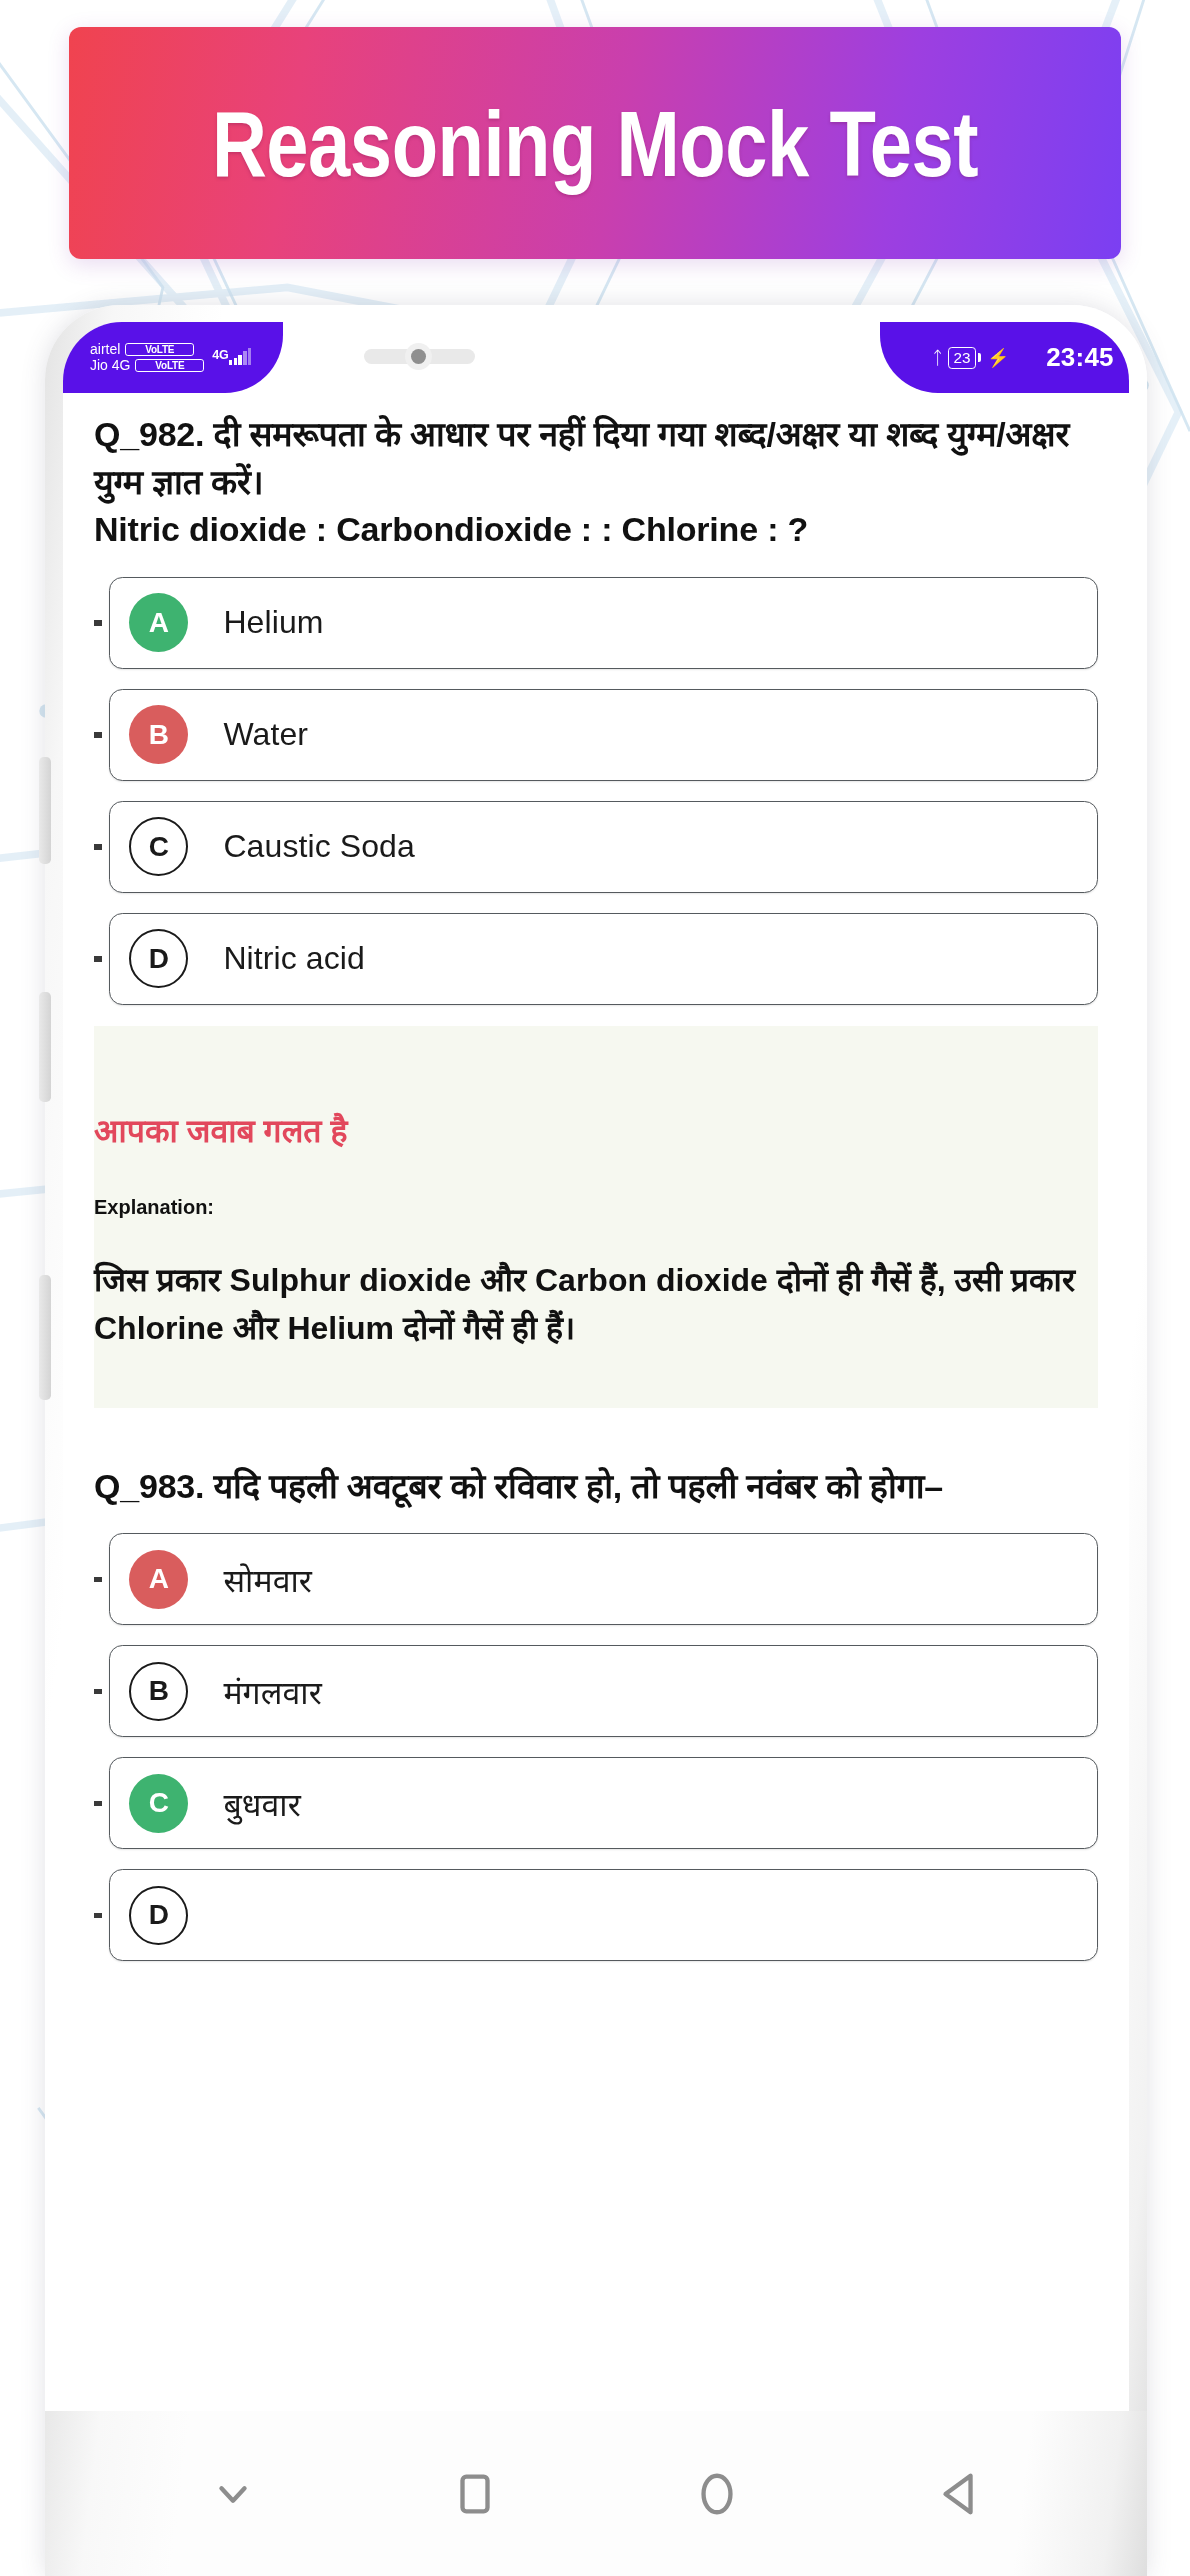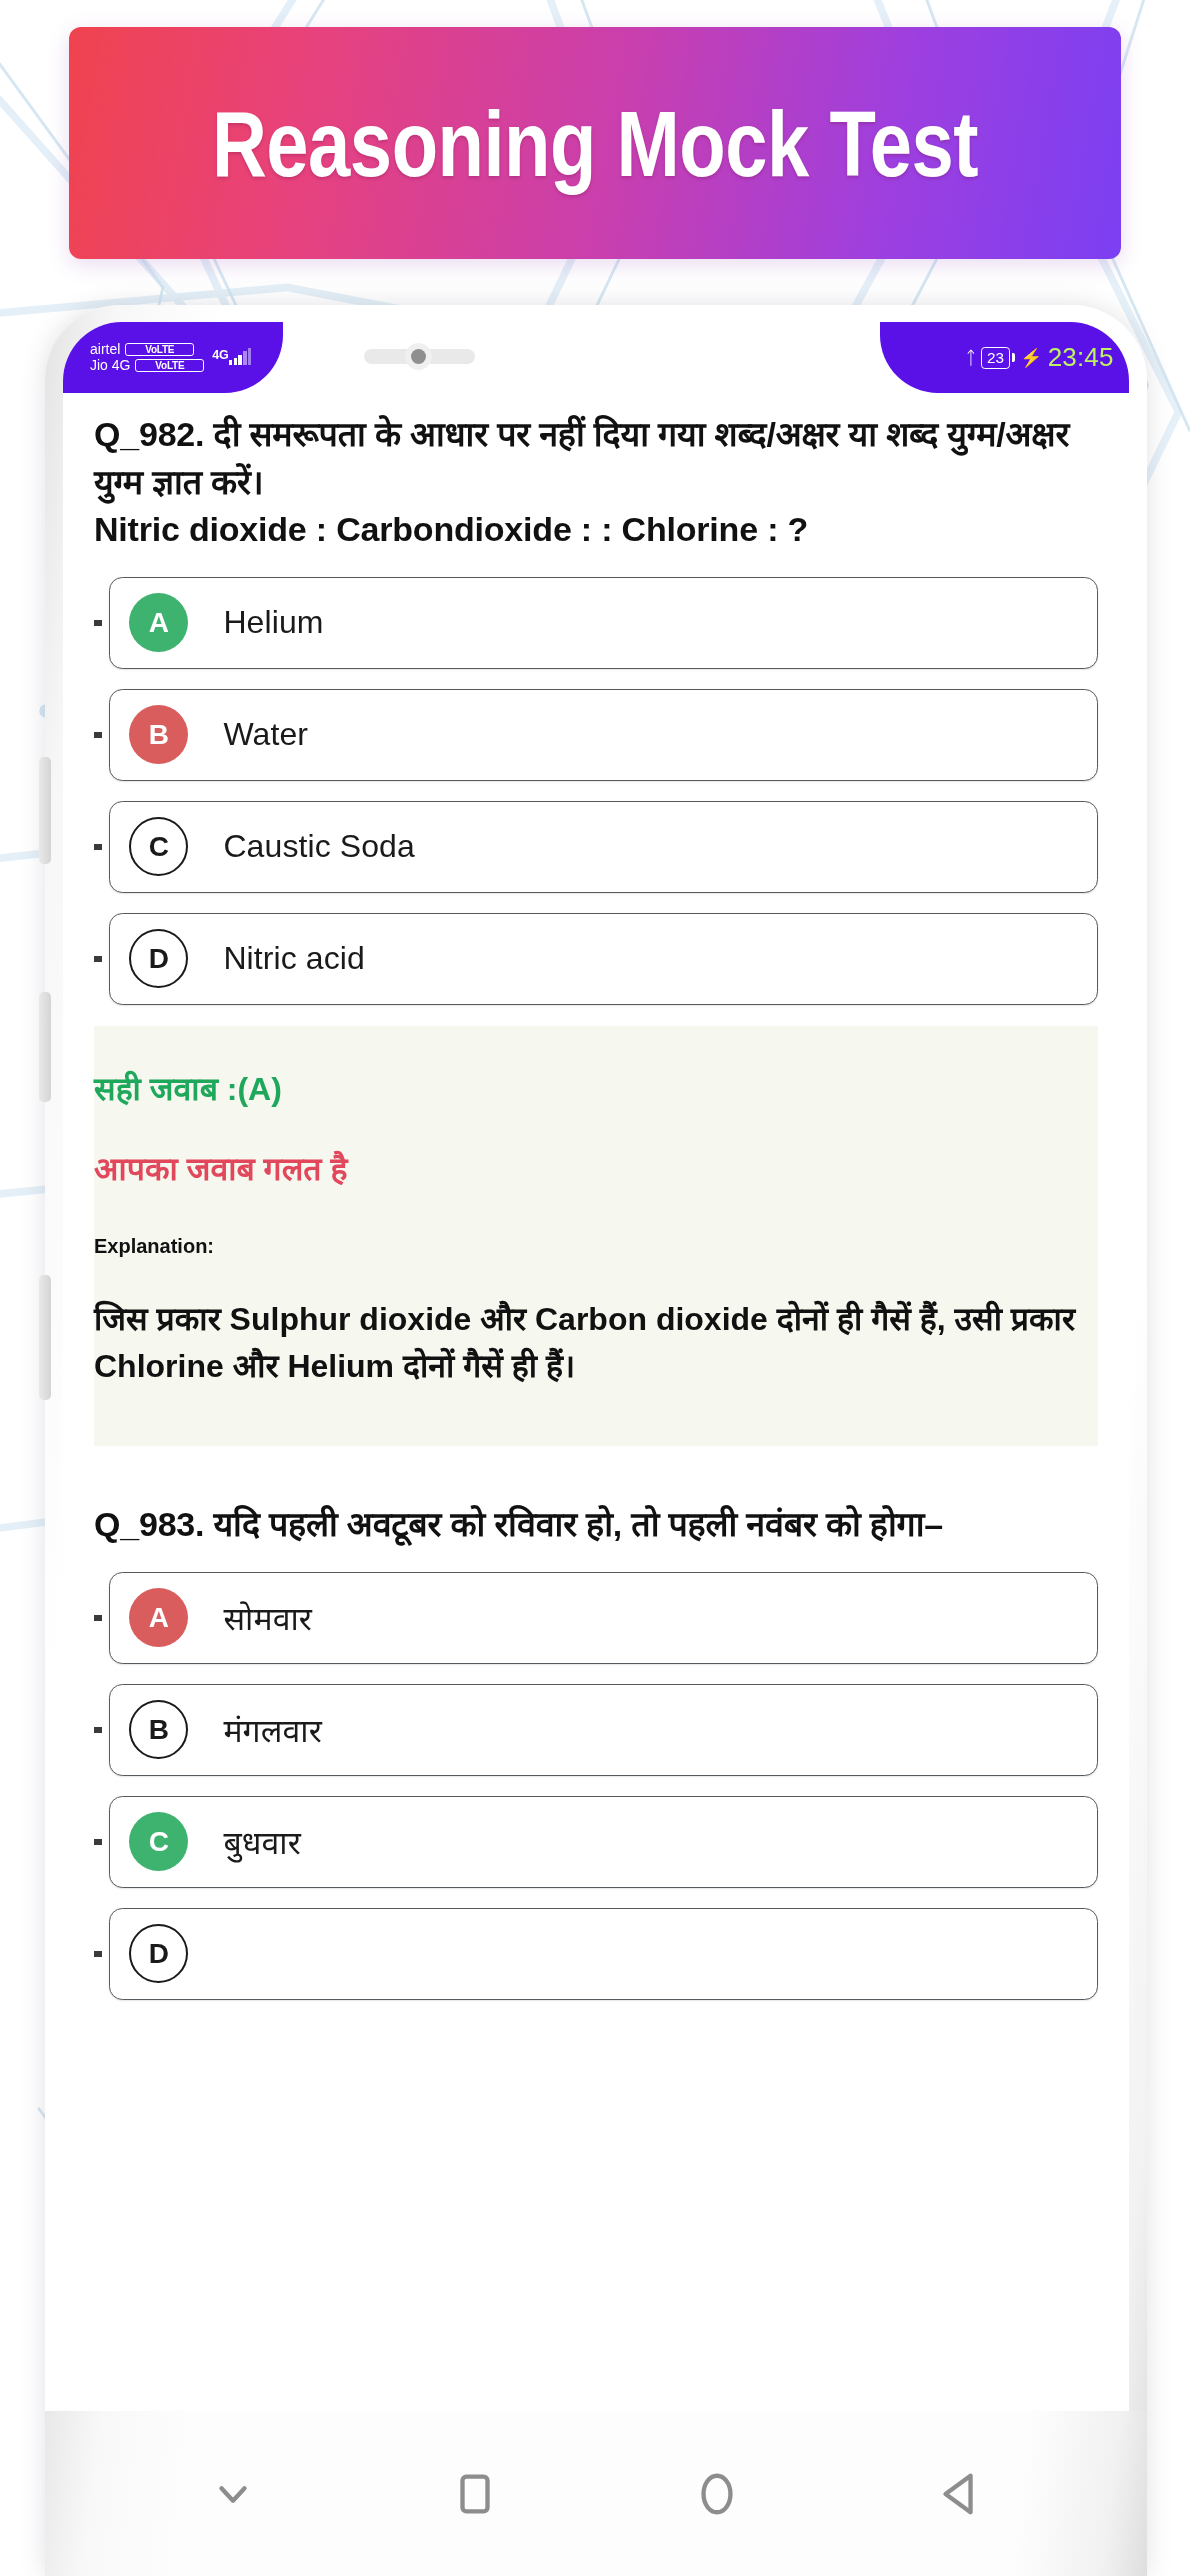--- a/index.html
+++ b/index.html
@@ -160,21 +160,21 @@
   #battery-box {
     border: 1.7px solid #ffffff; border-radius: 3.8px;
     padding: 0 4.8px; color: #fff; font-size: 15.3px; font-weight: 500;
     line-height: 20px;
   }
   #battery-nub {
     width: 2.9px; height: 8.6px; background: #fff; border-radius: 0 1.9px 1.9px 0;
     margin-left: -2.9px;
   }
   #bolt-icon { color: #fff; font-size: 18px; line-height: 1; margin-left: 1px; }
-  #status-time { color: #bef264; font-size: 26px; font-weight: 400; letter-spacing: 0.2px; }
+  #status-time { color: #ffffff; font-size: 26px; font-weight: 700; letter-spacing: 0.2px; margin-left: 32px; }
 
   
   #content {
     position: absolute;
     left: 0; top: 56px;
     width: 1066px;
     height: 2034px;
     padding: 0 31px;
     overflow: hidden;
   }
@@ -406,21 +406,20 @@
             <span class="opt-tick"></span>
             <div class="opt-card">
               <span class="opt-badge neutral">D</span>
               <span class="opt-label">Nitric acid</span>
             </div>
           </div>
 
         </div>
 
         <div id="answer-panel">
-          <div id="correct-answer">सही जवाब :(A)</div>
           <div id="your-answer">आपका जवाब गलत है</div>
           <div id="explanation-label">Explanation:</div>
           <div id="explanation-body">जिस प्रकार Sulphur dioxide और Carbon dioxide दोनों ही गैसें हैं, उसी प्रकार Chlorine और Helium दोनों गैसें ही हैं।</div>
         </div>
       </div>
 
       <div id="q2-block">
         <div class="q-text">Q_983. यदि पहली अवटूबर को रविवार हो, तो पहली नवंबर को होगा–</div>
 
         <div class="options">

